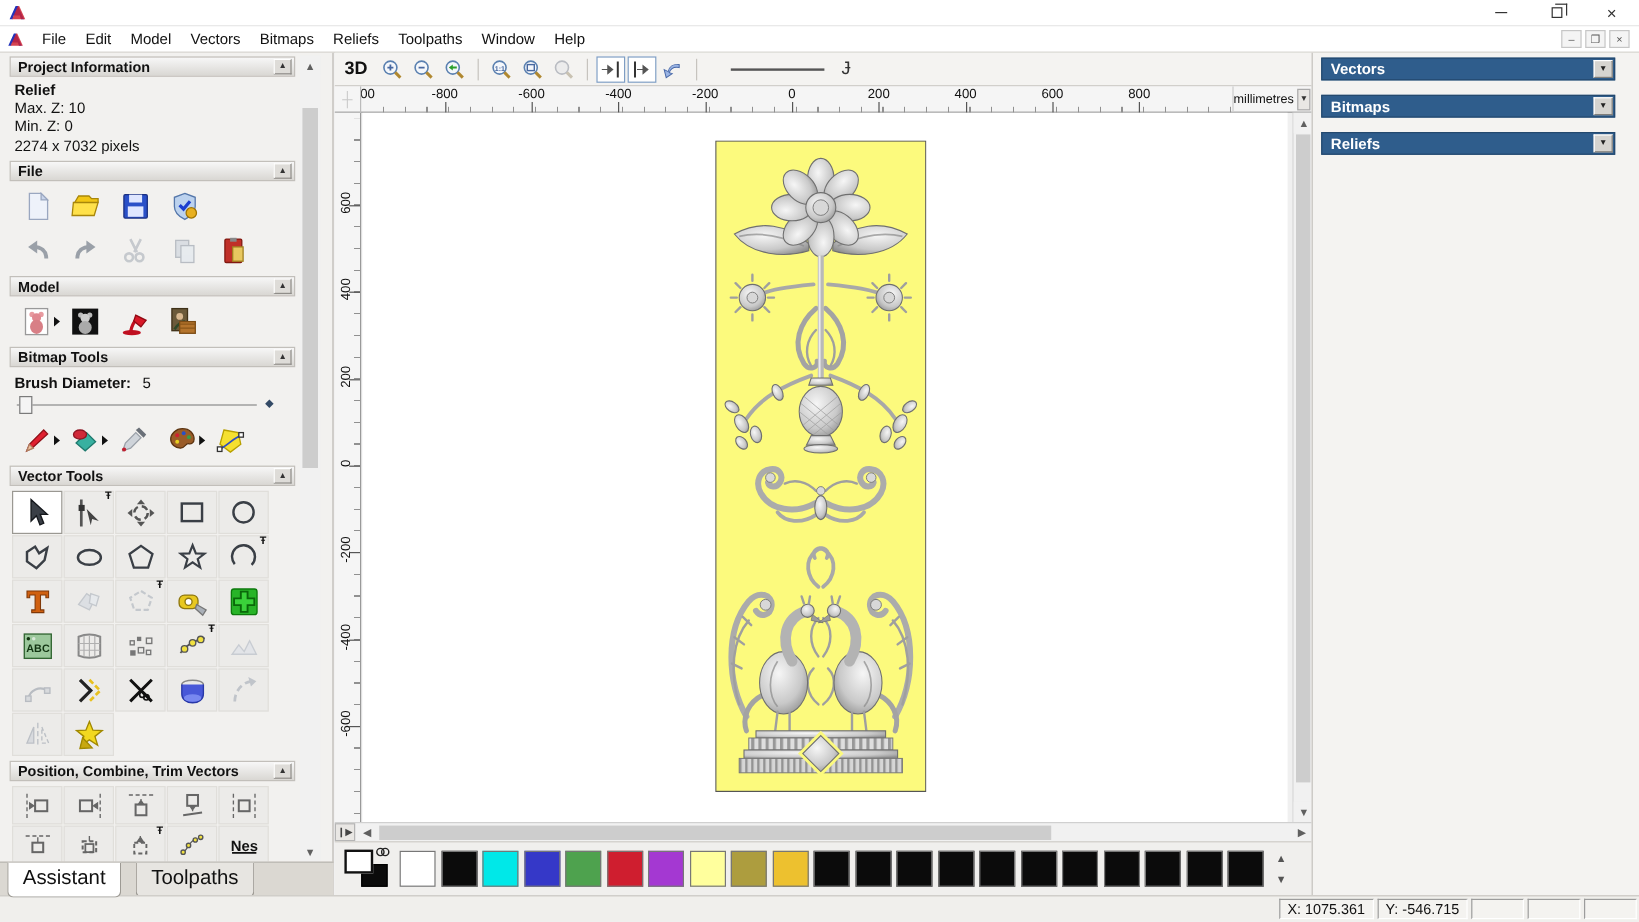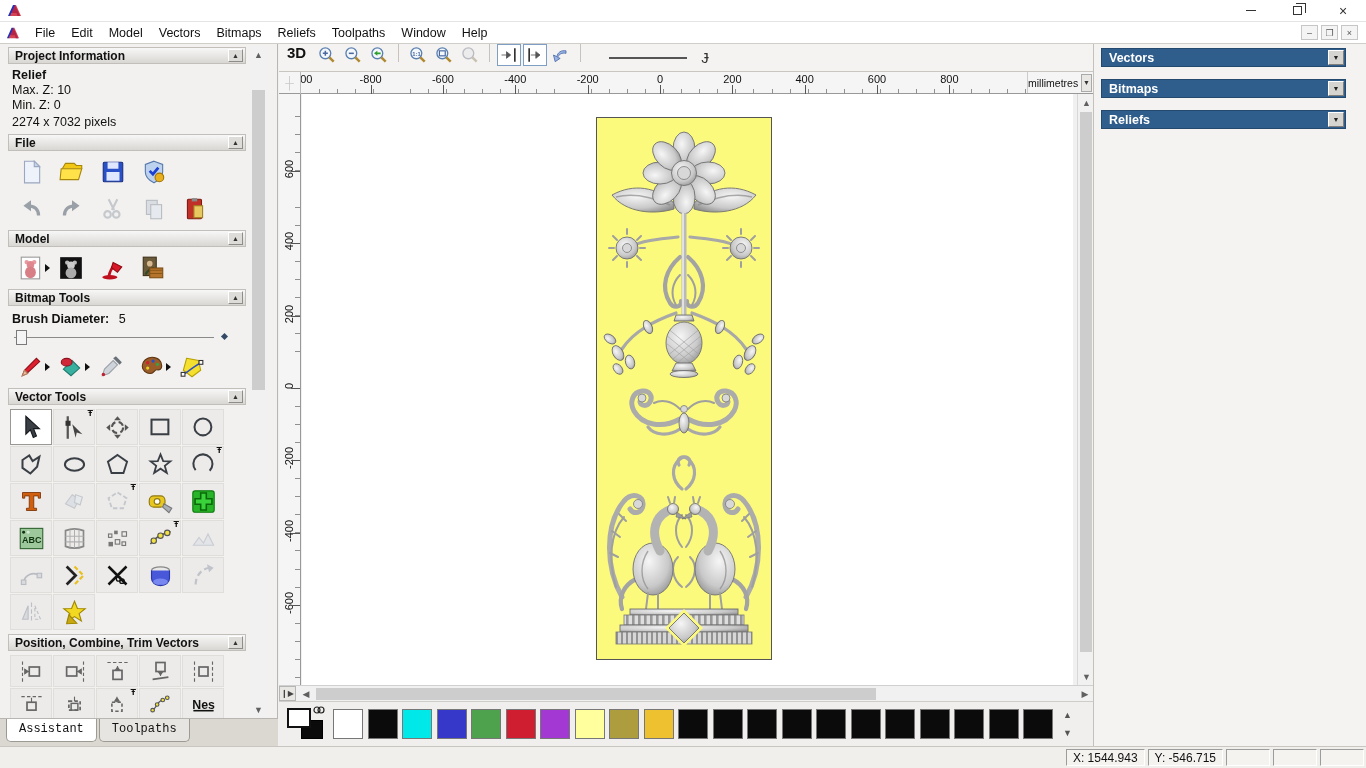--- a/index.html
+++ b/index.html
@@ -59,27 +59,27 @@
   .slider-handle { position:absolute; left:10px; top:2px; width:11px; height:15px; background:#f4f4f4;
     border:1px solid #7a7a7a; cursor:pointer; }
   .slider-dot { position:absolute; left:216px; top:6px; width:5px; height:5px; background:#334a66; transform:rotate(45deg); }
   .panel-scroll { position:absolute; right:10px; top:2px; width:17px; height:672px; background:#f1f1f1; }
   .sb-arrow { position:absolute; left:0; width:17px; height:17px; color:#606060; font-size:9px;
     display:flex; align-items:center; justify-content:center; cursor:pointer; background:#f1f1f1; }
   .panel-scroll .thumb { position:absolute; left:2px; top:44px; width:13px; height:300px; background:#cdcdcd; cursor:pointer;}
   .panel-tabs { position:absolute; left:0; bottom:0; width:278px; height:28px; background:#dbd8d2;
     border-top:1px solid #b9b6b1; display:flex; align-items:flex-start; padding-left:6px; }
   .tab { padding:3px 12px 5px 12px; background:#e7e5e1; border:1px solid #9d9a94; border-top:none;
-    border-radius:0 0 5px 5px; font-size:12px; margin-right:2px; cursor:pointer;font-family:Liberation Mono, monospace; }
+    border-radius:0 0 5px 5px; font-size:17px; margin-right:12px; cursor:pointer; }
   .tab.active { background:#ffffff; position:relative; z-index:2; }
 
   
   .center { position:absolute; left:279px; top:44px; width:814px; height:702px; background:#f0f0f0; }
   .view-toolbar { position:absolute; left:0; top:0; width:814px; height:28px; background:#f4f3f1;
-    border-bottom:1px solid #c9c6c1; display:flex; padding-left:8px; }
+    border-bottom:1px solid #c9c6c1; display:flex; align-items:center; padding-left:8px; }
   .tb3d { font-weight:bold; font-size:15px; margin-right:8px; cursor:pointer; }
   .tbtn { width:24px; height:22px; display:flex; align-items:center; justify-content:center; margin:0 1px; cursor:pointer; }
   .tbtn svg { width:20px; height:20px; }
   .tbtn.sunken { border:1px solid #7f9ec4; background:#fff; }
   .tsep { width:1px; height:18px; background:#c6c3be; margin:0 6px; }
   .line-slider { display:flex; align-items:center; margin-left:22px; }
   .line-slider .ln { width:78px; height:2px; background:#555; }
   .line-slider .jj { font-size:15px; margin-left:14px; color:#333; }
 
   .ruler-row { position:absolute; left:0; top:28px; width:814px; height:22px; background:#f5f5f5; border-bottom:1px solid #999; display:flex; }
@@ -1072,19 +1072,19 @@
           <span class="rp-btn">▼</span>
         </div>
         <div class="rp-header">
           <span class="rp-title">Reliefs</span>
           <span class="rp-btn">▼</span>
         </div>
       </div>
   </div>
 
   <div class="statusbar">
-    <div class="status-box">X: 1544.943</div>
+    <div class="status-box">X: 1075.361</div>
     <div class="status-box">Y: -546.715</div>
     <div class="status-box empty"></div>
     <div class="status-box empty"></div>
     <div class="status-box empty"></div>
   </div>
 </div>
 
 </body></html>

